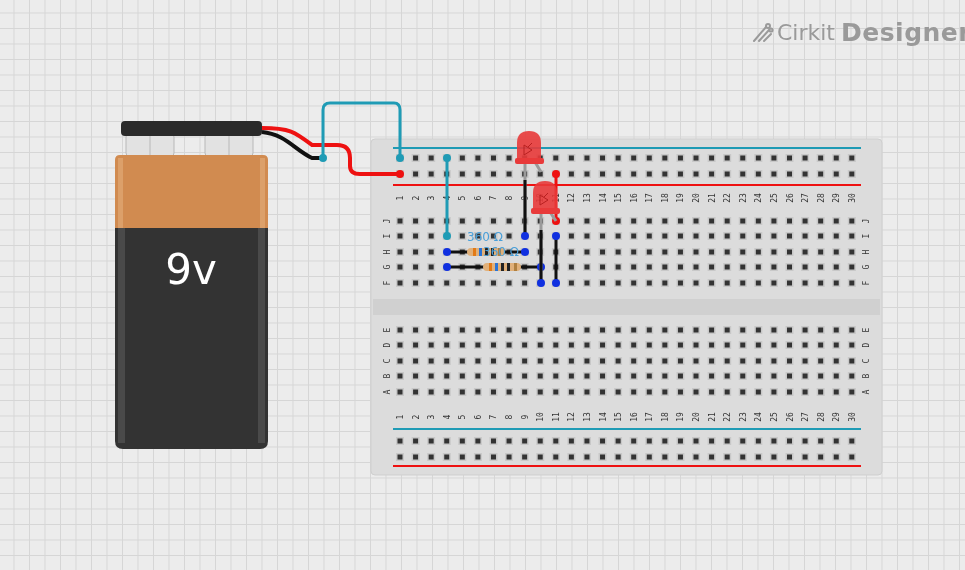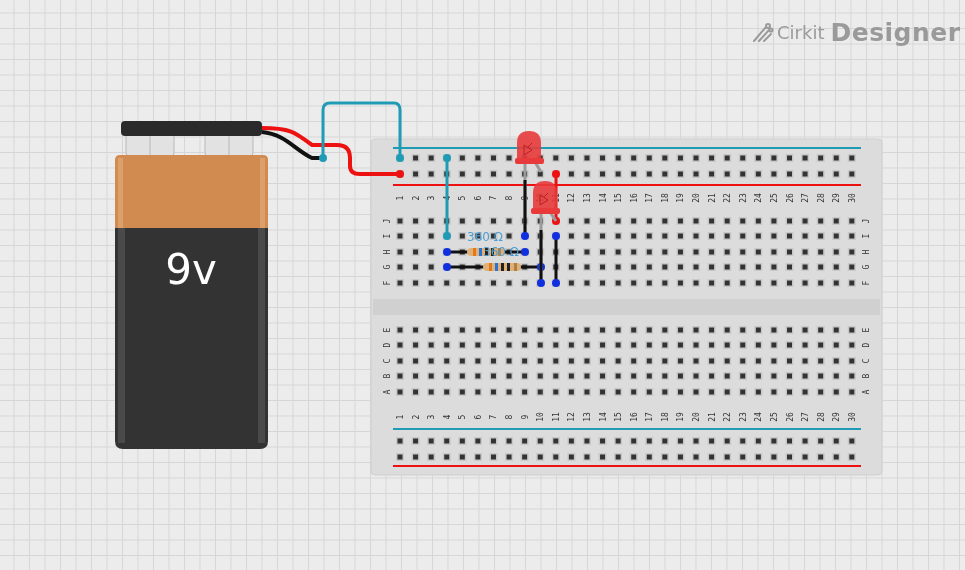--- a/index.html
+++ b/index.html
@@ -2,21 +2,21 @@
 <html><head>
 <meta charset="utf-8">
 <style>
   html,body{margin:0;padding:0;}
   body{width:965px;height:570px;overflow:hidden;position:relative;
     background-color:#ececec;
     background-image:linear-gradient(#d6d6d6 1px,transparent 1px),linear-gradient(90deg,#d6d6d6 1px,transparent 1px);
     background-size:15.5px 15.5px;background-position:-2px -3px;
     font-family:"DejaVu Sans",sans-serif;}
   #logo{position:absolute;left:752px;top:18px;display:flex;align-items:center;color:#9a9a9a;}
-  #logo .brand{font-size:18px;margin-left:3px;}
+  #logo .brand{font-size:22px;margin-left:3px;}
   #logo .product{font-size:25px;font-weight:bold;margin-left:6px;letter-spacing:0.5px;}
   svg#canvas{position:absolute;left:0;top:0;}
   .bb-text{font-family:"DejaVu Sans Mono",monospace;font-size:8px;fill:#333;}
   .res-label{font-family:"DejaVu Sans",sans-serif;font-size:12px;fill:#4a9fd8;}
   .batt-label{font-family:"DejaVu Sans",sans-serif;font-size:42px;fill:#ffffff;}
 </style>
 </head>
 <body>
 
 <div id="logo">

